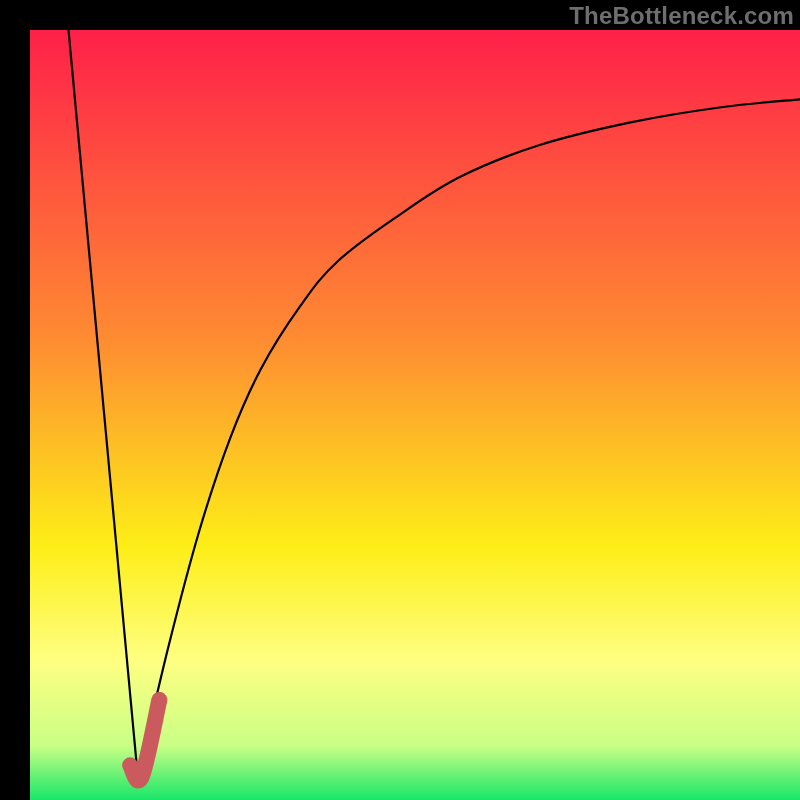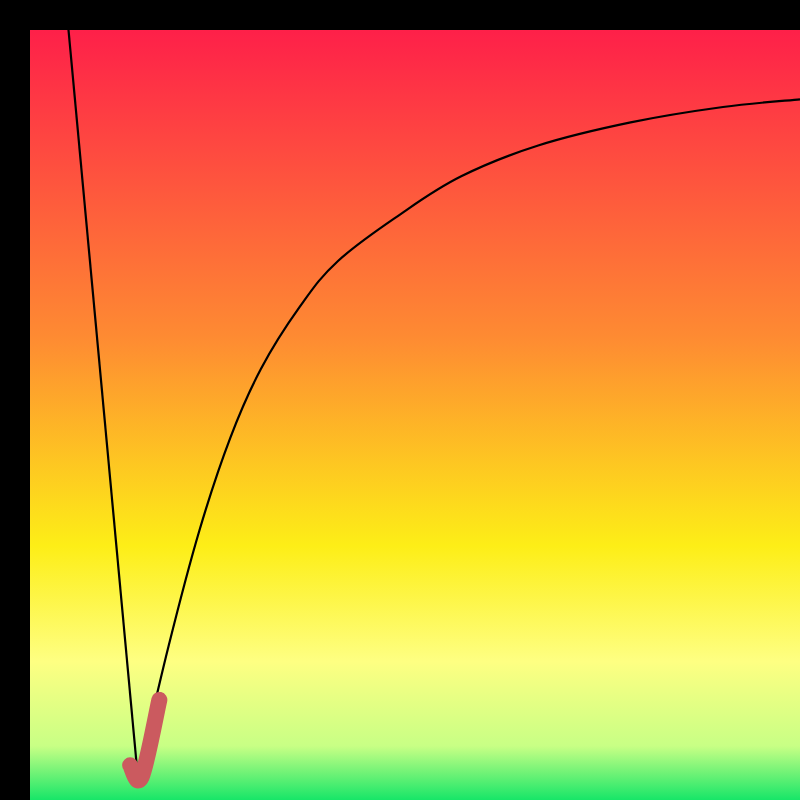--- a/index.html
+++ b/index.html
@@ -31,20 +31,21 @@
   }
   svg { display: block; }
   .gradient-rect { }
   .curve-main { stroke: #000; stroke-width: 2.2; fill: none; }
   .curve-highlight { stroke: #cb5a5f; stroke-width: 16; fill: none; stroke-linecap: round; stroke-linejoin: round; }
 </style>
 </head>
 <body>
 
 <div class="frame">
+  <div class="watermark">TheBottleneck.com</div>
 
   <div class="plot-area">
     <svg id="chart-svg" width="770" height="770" viewBox="0 0 770 770">
       <defs>
         <linearGradient id="heat" x1="0" y1="0" x2="0" y2="1">
           <stop id="g-top" offset="0%" stop-color="#fe2049"></stop>
           <stop id="g-m1" offset="40%" stop-color="#fe8b32"></stop>
           <stop id="g-m2" offset="67%" stop-color="#fdee17"></stop>
           <stop id="g-m3" offset="82%" stop-color="#feff82"></stop>
           <stop id="g-m4" offset="93%" stop-color="#c8ff85"></stop>

